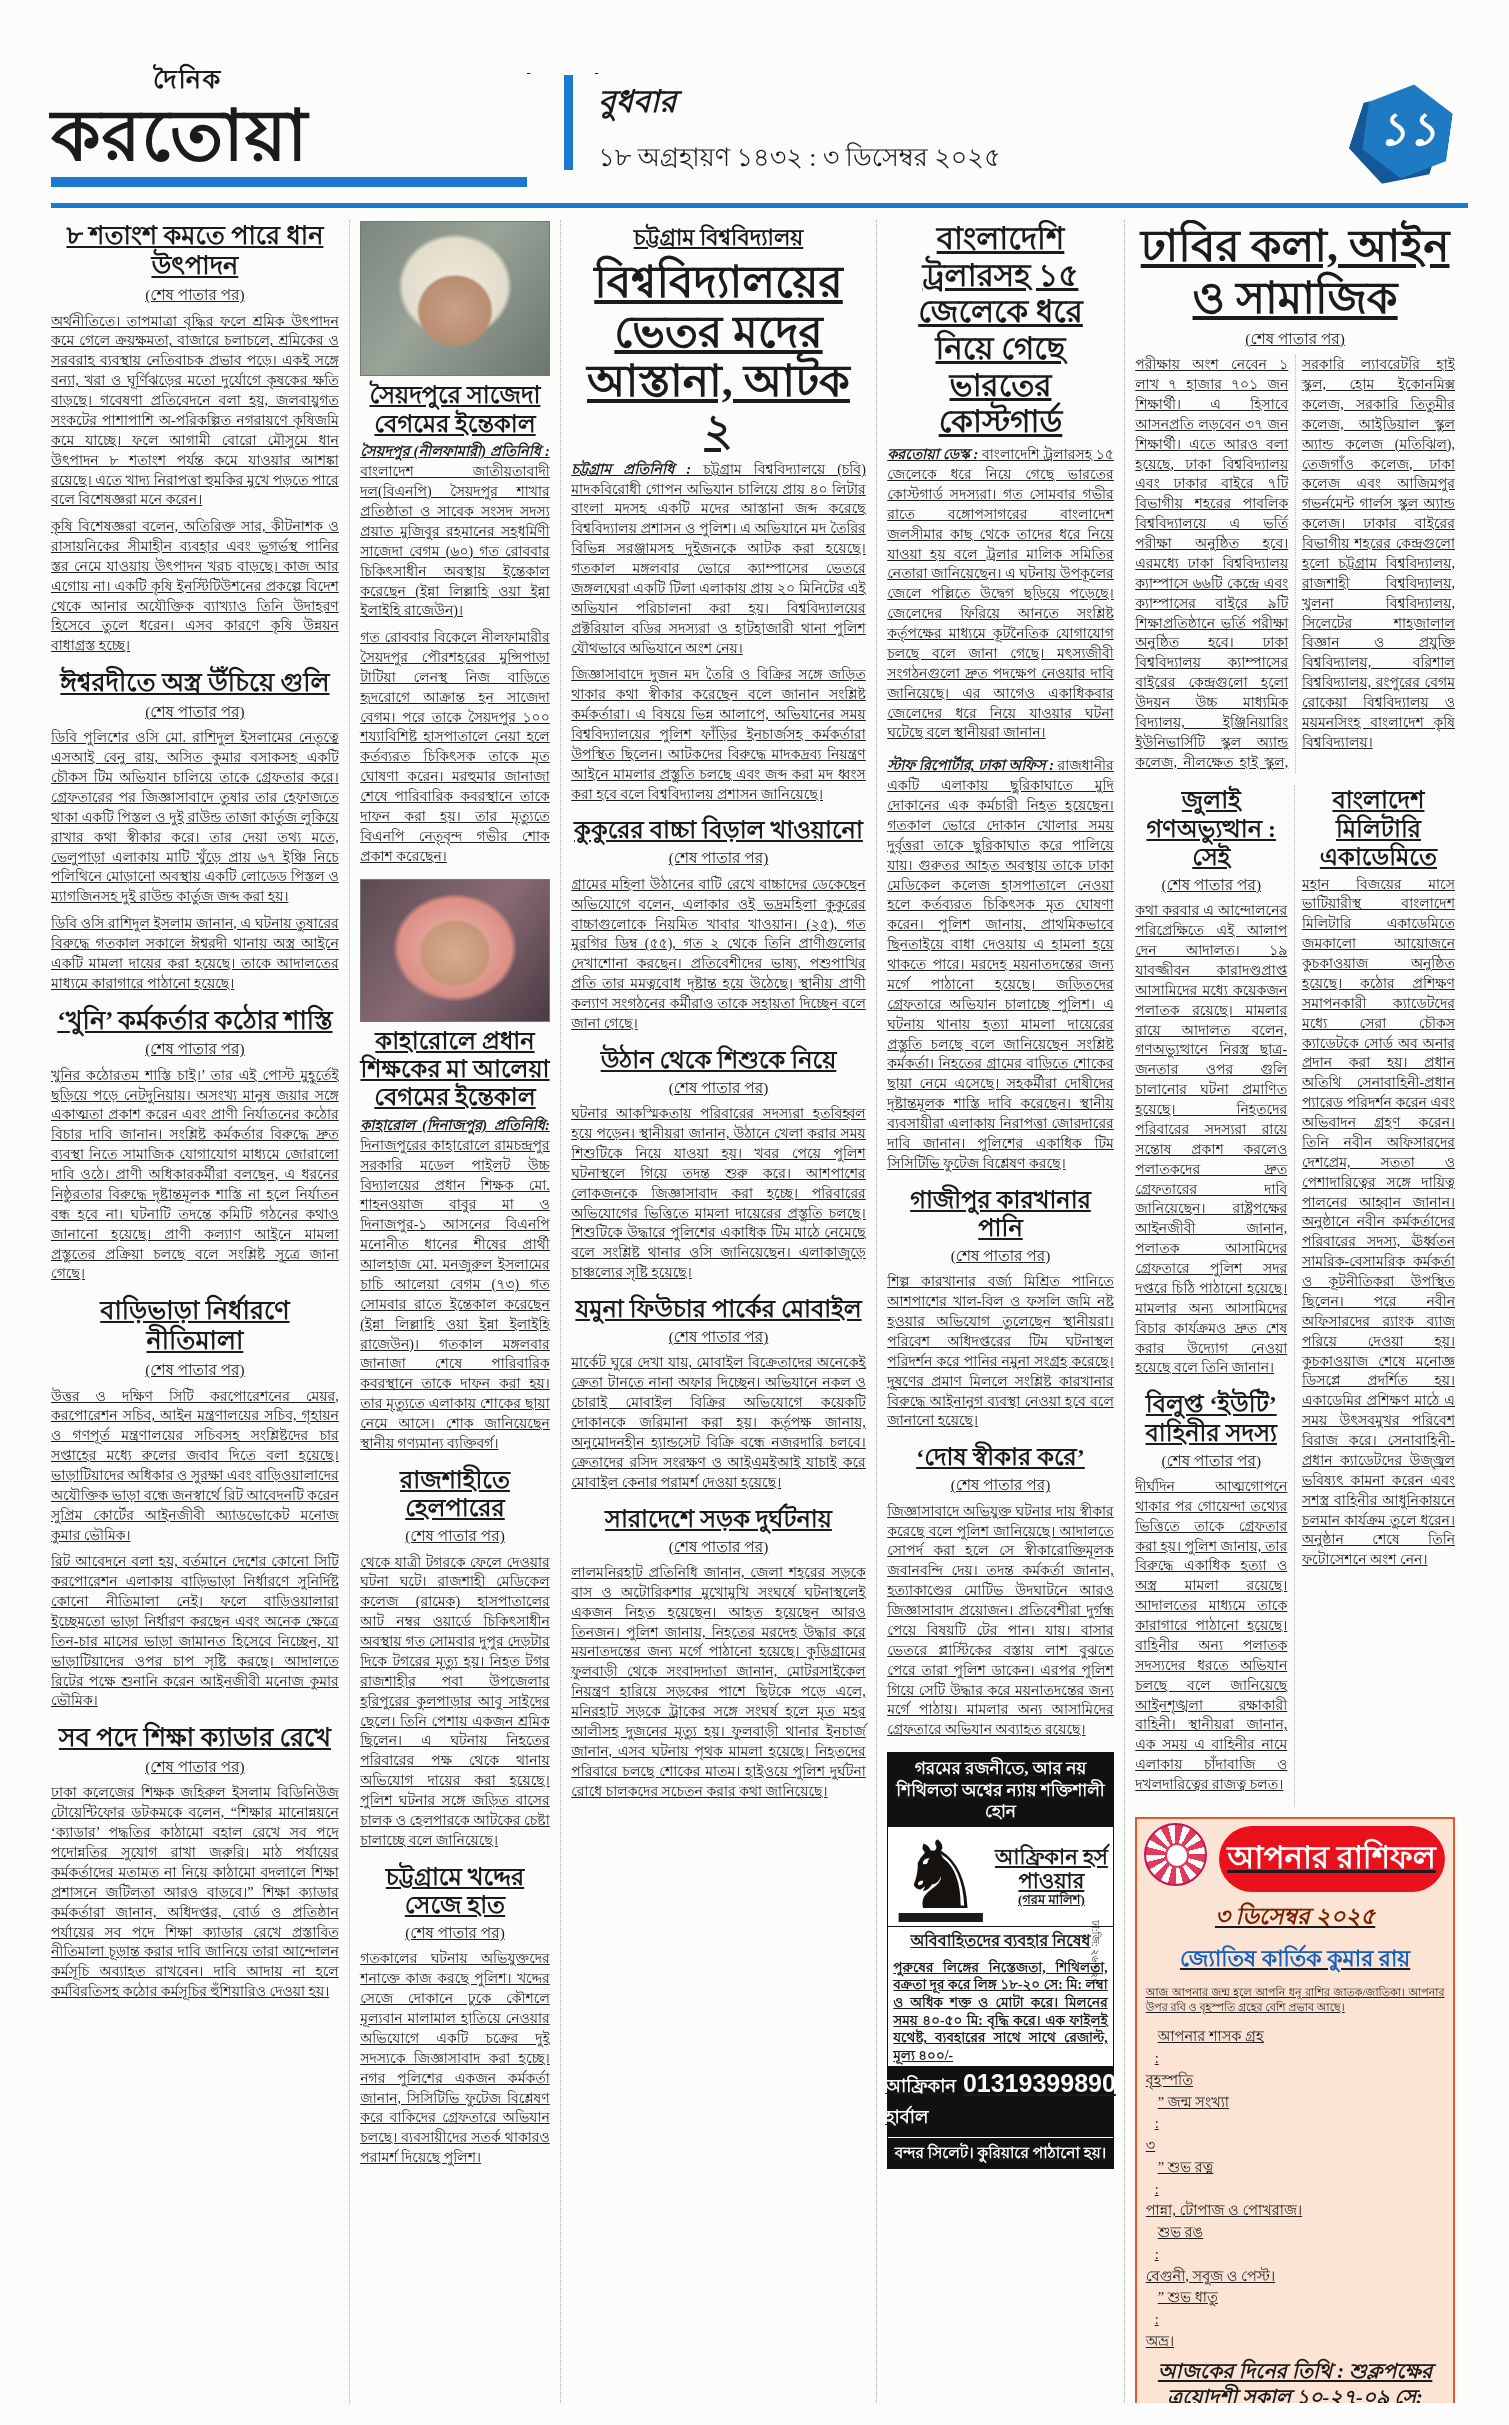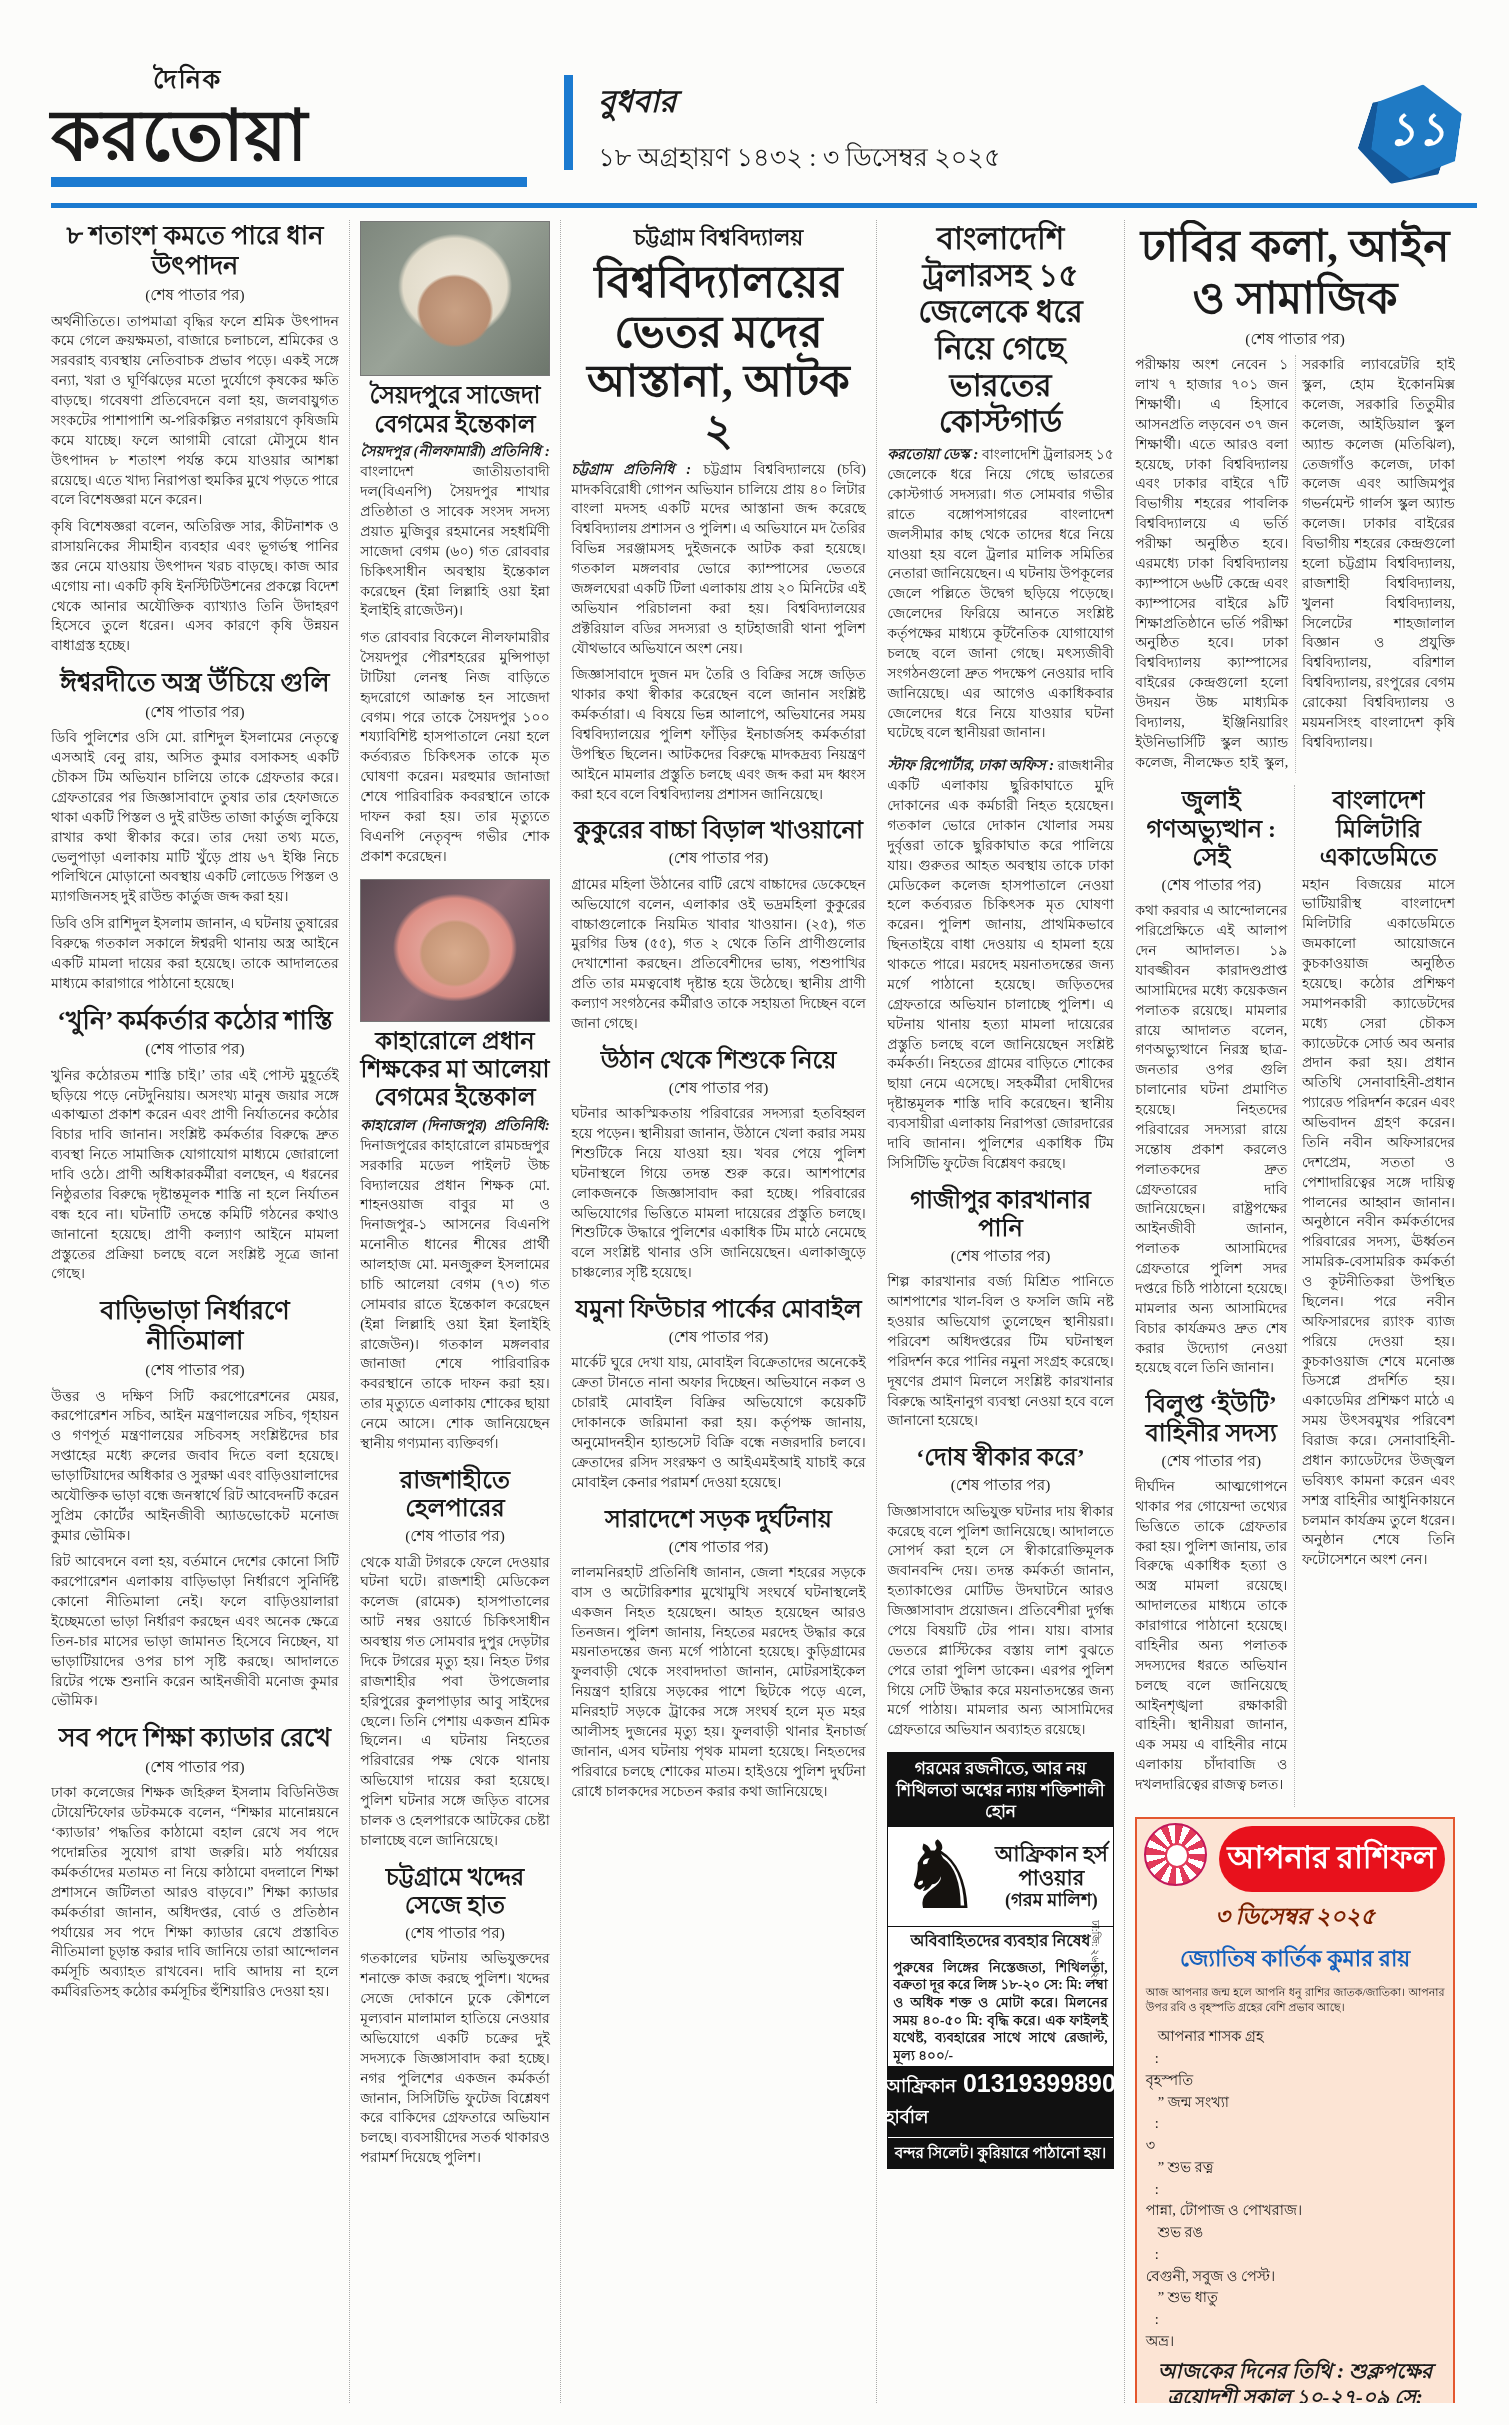--- a/index.html
+++ b/index.html
@@ -1,18 +1,18 @@
 <!DOCTYPE html>
 <html lang="bn" style="font-size:13.6px"><head>
 <meta charset="utf-8">
 <style>
   html,body{margin:0;padding:0;}
   body{width:1509px;height:2426px;background:#fcfcfa;overflow:hidden;
        font-family:"Liberation Serif","DejaVu Serif",serif;color:#1b1b1b;}
-  .page{position:relative;width:1509px;height:2426px;box-sizing:border-box;padding:60px 32px 0 51px;}
+  .page{position:relative;width:1509px;height:2426px;box-sizing:border-box;padding:60px 41px 0 51px;text-decoration:underline;}
   
   .masthead{position:relative;height:134px;}
   .brandbox{display:inline-block;vertical-align:top;}
   .brand-top{font-size:25.5px;font-weight:bold;letter-spacing:1.7px;margin-left:102px;}
   .brand{font-size:71px;font-weight:bold;line-height:.95;letter-spacing:0.9px;}
   .brand-bar{height:9.4px;background:#1b7ad0;width:476px;margin-top:6.8px;}
   .mast-div{display:inline-block;vertical-align:top;width:8.5px;height:95px;background:#1b7ad0;margin:15.3px 22px 0 34px;}
   .datebox{display:inline-block;vertical-align:top;margin-top:17px;}
   .day{font-size:31px;font-weight:bold;font-style:italic;}
   .dateline{font-size:25.5px;margin-top:8.5px;}
@@ -53,21 +53,21 @@
   .photo2{height:143px;background:
      radial-gradient(ellipse 32% 40% at 50% 52%,#d8ab8d 0%,#c79778 55%,transparent 60%),
      radial-gradient(ellipse 50% 58% at 50% 48%,#e8b9b0 0%,#dd8f85 60%,transparent 66%),
      linear-gradient(130deg,#5a4a52 0%,#8a6b74 50%,#4a3a44 100%);}
   
   .ad{border:1.7px solid #111;margin-top:8.5px;position:relative;background:#fff;}
   .ad-head{background:#111;color:#fff;font-weight:bold;font-size:17px;text-align:center;line-height:1.25;padding:5.1px 3.4px;}
   .ad-mid{display:flex;align-items:center;padding:1.7px;}
   .ad-horse{width:46%;height:95px;display:flex;align-items:center;justify-content:center;font-size:94px;line-height:1;color:#15120f;font-family:"DejaVu Sans",sans-serif;}
   .ad-title{width:54%;text-align:center;font-weight:bold;font-size:21px;line-height:1.15;}
-  .ad-sub{font-size:18px;}
+  .ad-sub{font-size:13px;}
   .ad-warn{font-weight:bold;font-size:16px;text-align:center;border-top:0.9px solid #111;padding:1.7px 0;}
   .ad-body{font-size:13.6px;font-weight:bold;text-align:justify;padding:1.7px 5.1px;line-height:1.3;}
   .ad-bar{background:#111;color:#fff;display:flex;justify-content:center;align-items:baseline;gap:6.8px;padding:2.6px 1.7px;}
   .ad-brand{font-size:18px;font-weight:bold;}
   .ad-phone{font-size:25px;font-weight:bold;font-family:"Liberation Sans",sans-serif;}
   .ad-foot{background:#111;color:#fff;text-align:center;font-size:15.3px;font-weight:bold;padding:2.6px 1.7px;margin-top:1.7px;}
   .ad-reg{position:absolute;right:-13.6px;top:46%;transform:rotate(90deg);font-size:10.2px;}
   
   .horo{box-sizing:border-box;margin-top:10.2px;background:#fce4d4;border:2.6px solid #e4572e;
         box-shadow:4.3px 5.1px 0 #b94322;padding:6.8px 8.5px 8.5px 8.5px;position:relative;}

